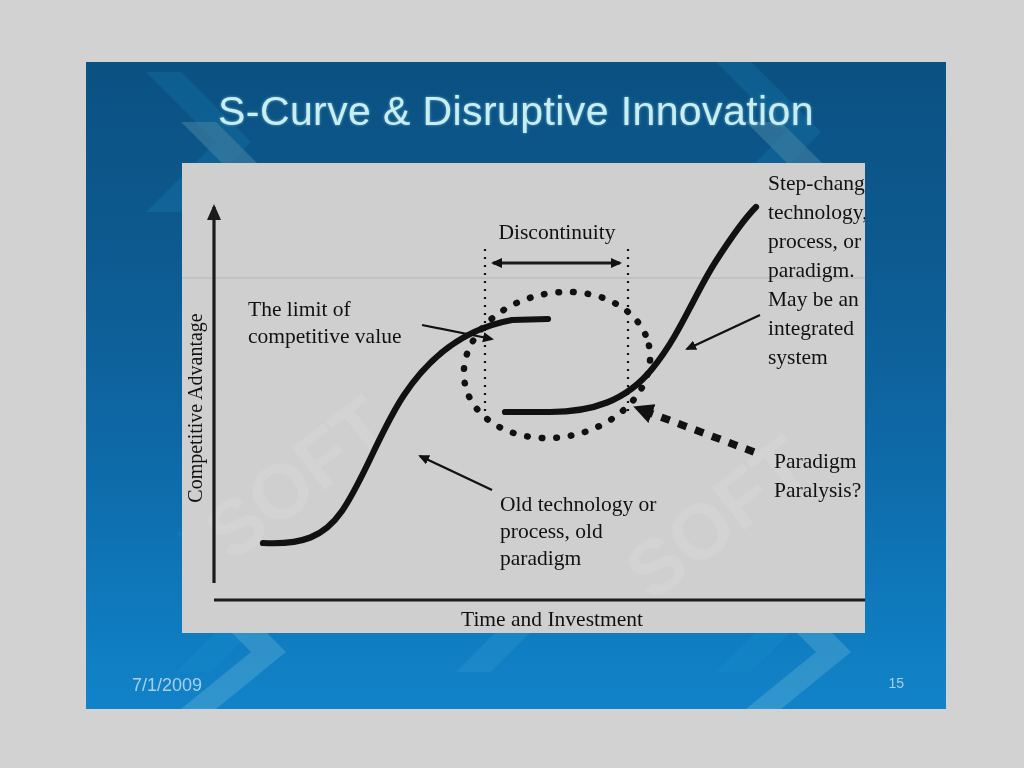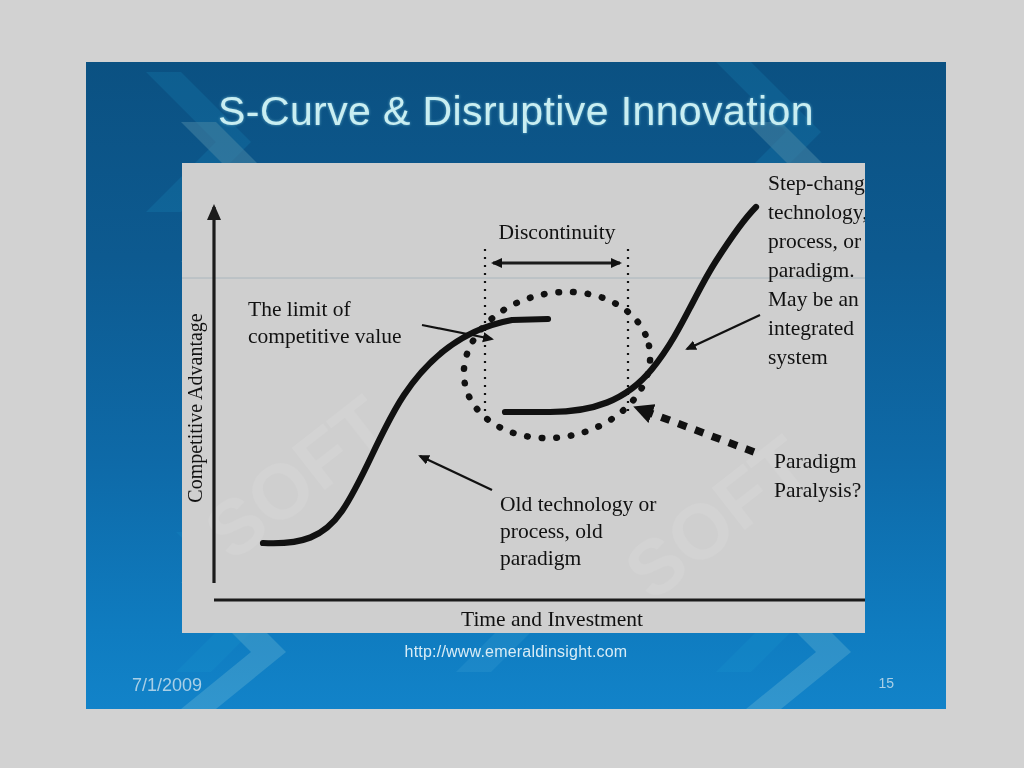--- a/index.html
+++ b/index.html
@@ -62,21 +62,21 @@
   }
   .slide-date {
     position: absolute;
     left: 46px;
     top: 613px;
     font-size: 18px;
     color: #a9cfe6;
   }
   .slide-page {
     position: absolute;
-    right: 52px;
+    right: 42px;
     top: 613px;
     font-size: 14px;
     color: #a9cfe6;
   }
 
   
   .chart-panel {
     position: absolute;
     left: 96px;
     top: 101px;
@@ -200,20 +200,19 @@
           <line x1="572" y1="289" x2="455" y2="245" stroke="#111" stroke-width="7.5" stroke-dasharray="9 9" stroke-linecap="butt" marker-end="url(#fatArrow)"></line>
         </g>
 
         <text x="20" y="245" text-anchor="middle" transform="rotate(-90 20 245)" font-family="'Liberation Serif', serif" font-size="20" fill="#111">Competitive Advantage</text>
 
         <text x="370" y="463" text-anchor="middle" font-family="'Liberation Serif', serif" font-size="21.5" fill="#111">Time and Investment</text>
 
       </svg>
     </div>
 
-    <div class="slide-url">http://www.emeraldinsight.com</div>
 
     <div class="slide-date">7/1/2009</div>
 
     <div class="slide-page">15</div>
 
   </div>
 </div>
 
 </body></html>

